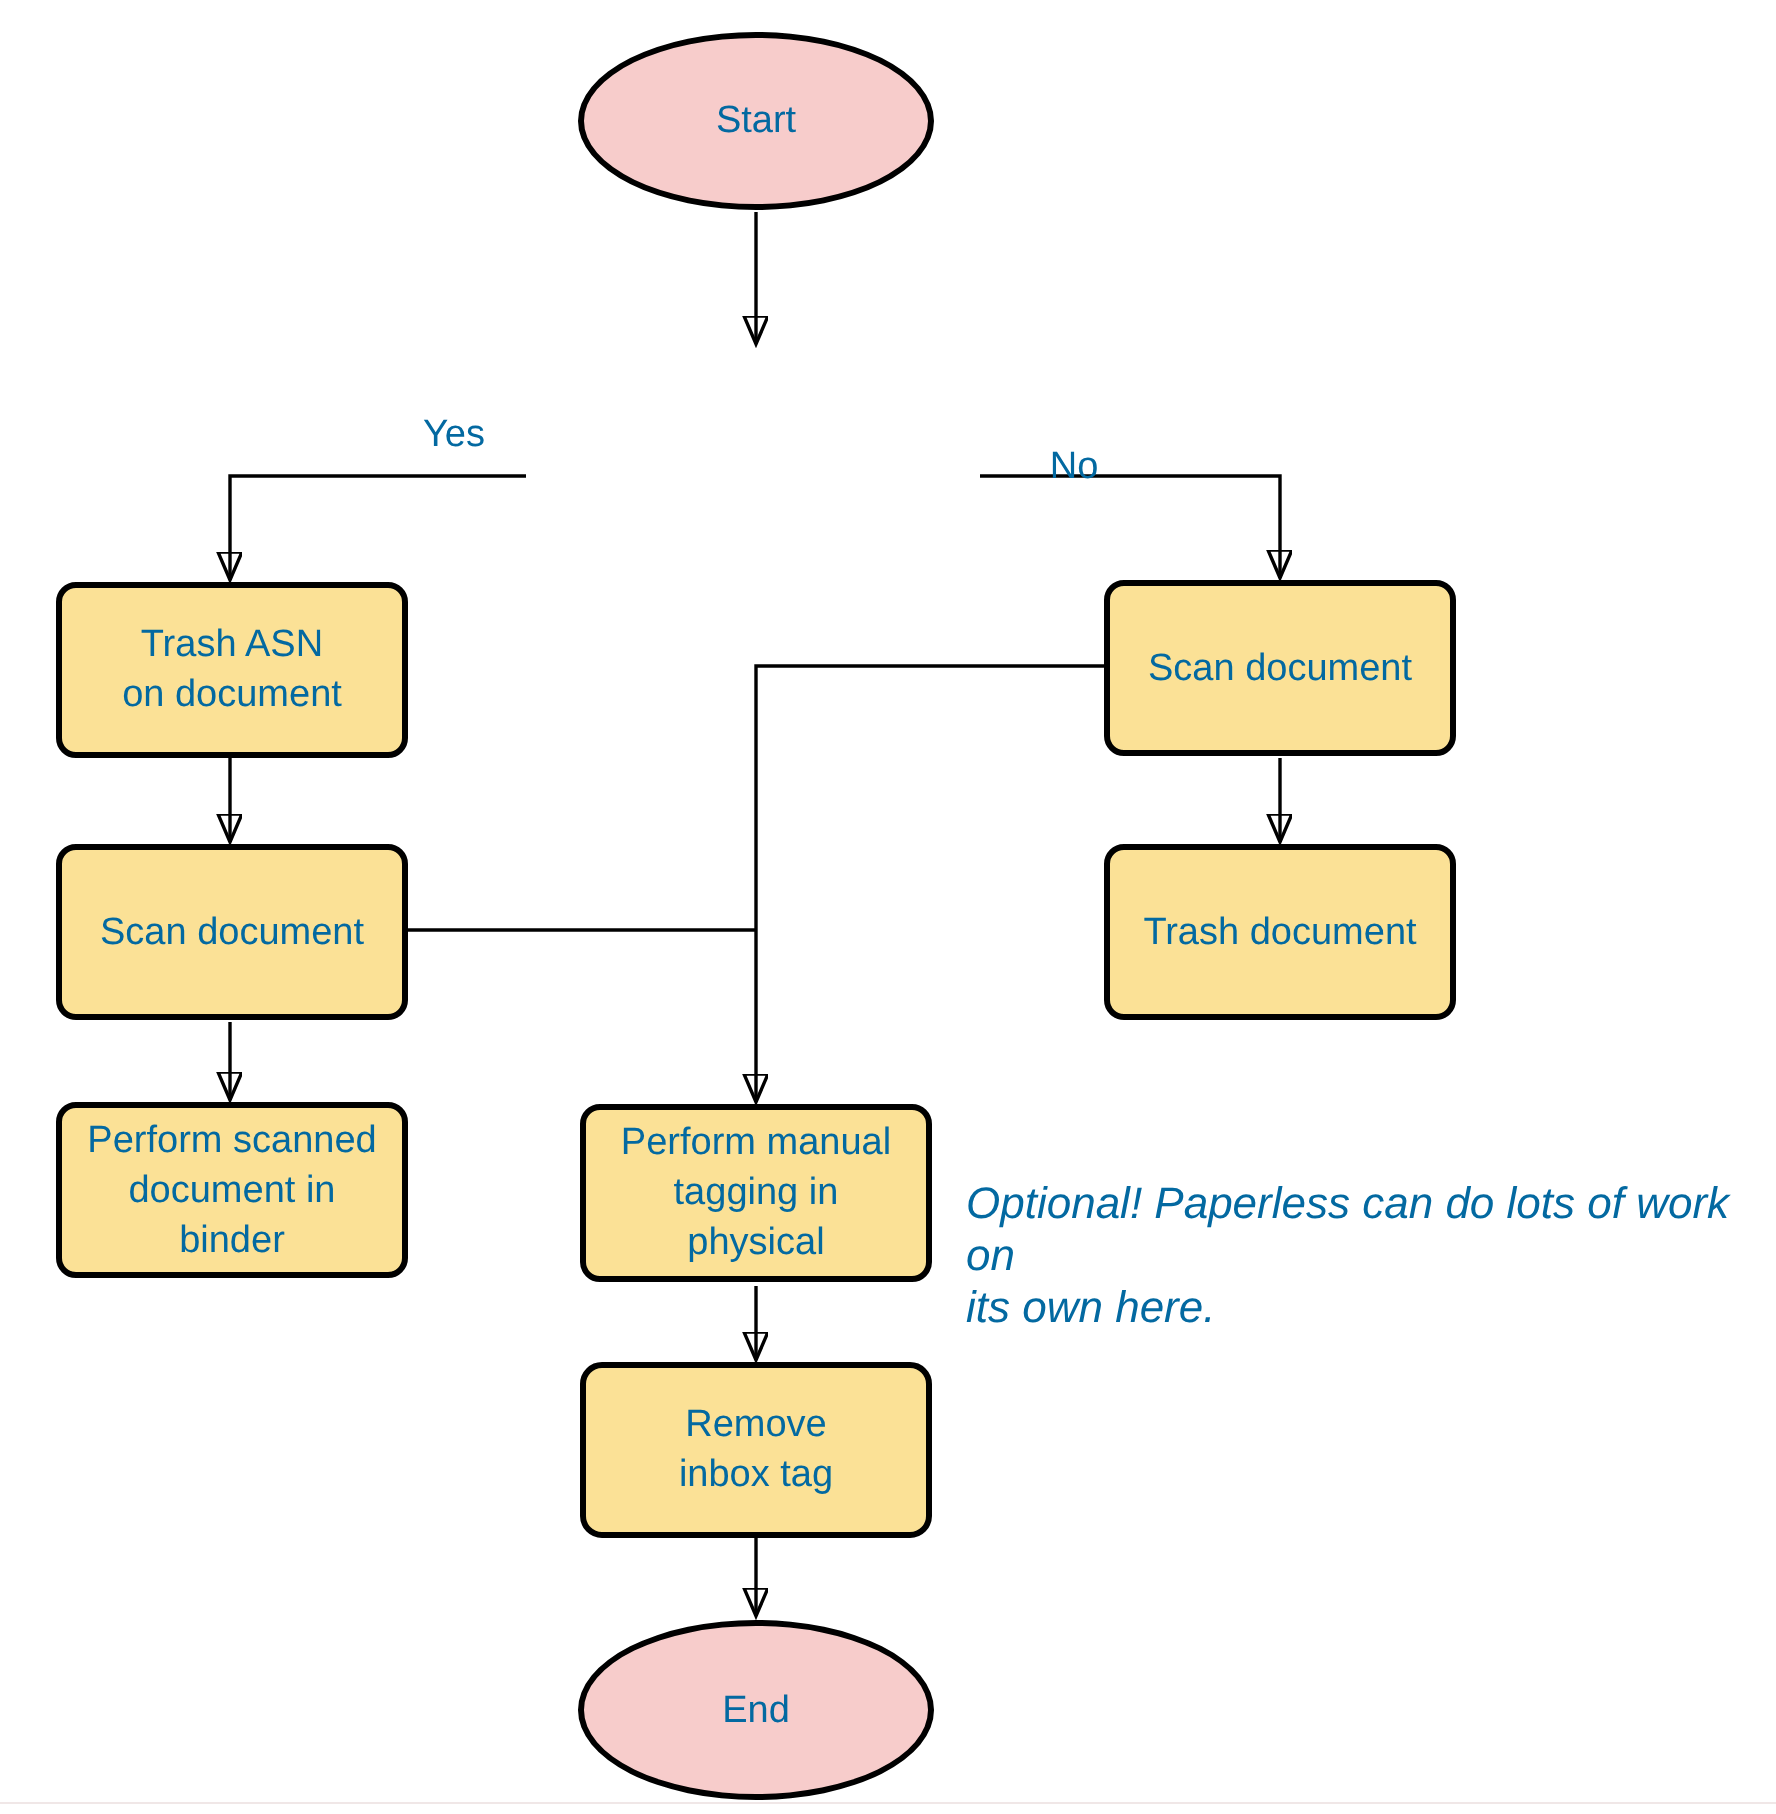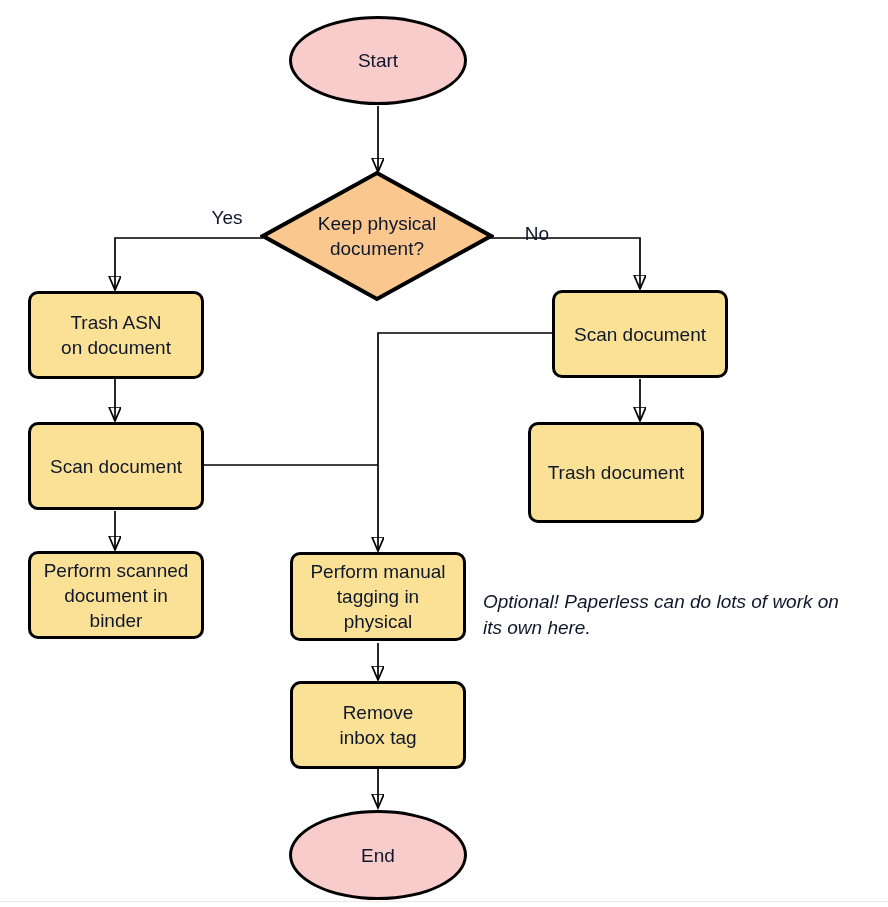--- a/index.html
+++ b/index.html
@@ -1,29 +1,29 @@
 <!DOCTYPE html>
 <html><head>
 <meta charset="utf-8">
 <style>
   html,body{margin:0;padding:0;background:#fff;}
   .stage{position:relative;width:888px;height:907px;background:#ffffff;overflow:hidden;
-         font-family:"Liberation Sans", sans-serif;color:#0f172a;}
+         font-family:"Liberation Sans", sans-serif;color:#0369a1;}
   .edges{position:absolute;left:0;top:0;width:888px;height:907px;z-index:0;}
   .edges path{fill:none;stroke:#000000;stroke-width:1.7px;}
   .node{position:absolute;box-sizing:border-box;display:flex;align-items:center;justify-content:center;
         text-align:center;font-size:19px;line-height:25px;white-space:pre-line;z-index:2;}
   .terminator{background:#F7CCCB;border:3.3px solid #000;border-radius:50%;}
   .process{background:#FBE196;border:3.3px solid #000;border-radius:10px;}
   .diamond-wrap{position:absolute;z-index:2;}
   .diamond-wrap svg{position:absolute;left:0;top:0;}
   .diamond-label{position:absolute;left:0;top:0;right:0;bottom:0;display:flex;align-items:center;
         justify-content:center;text-align:center;font-size:19px;line-height:25px;white-space:pre-line;}
   .edge-label{position:absolute;z-index:2;font-size:19px;text-align:center;width:60px;}
-  .annotation{position:absolute;z-index:2;font-size:19px;line-height:26px;font-style:italic;
+  .annotation{position:absolute;z-index:2;font-size:22px;line-height:26px;font-style:italic;
         width:402px;white-space:pre-line;}
   .bottom-divider{position:absolute;left:0;top:901px;width:888px;height:1px;background:#f0e7e7;z-index:1;}
 </style>
 </head>
 <body>
 
 <div class="stage">
 
   <svg class="edges" width="888" height="907" viewBox="0 0 888 907">
     <defs>
@@ -40,27 +40,20 @@
     <path d="M553 333 H378 V549" marker-end="url(#arrow)"></path>
     <path d="M204 465 H378"></path>
     <path d="M378 643 V678" marker-end="url(#arrow)"></path>
     <path d="M378 769 V806" marker-end="url(#arrow)"></path>
   </svg>
 
   <div class="node terminator" style="left:289px;top:16px;width:178px;height:89px;">
     <span>Start</span>
   </div>
 
-  <div class="diamond-wrap" style="left:260px;top:170px;width:234px;height:132px;">
-    <svg width="234" height="132" viewBox="0 0 234 132">
-      <polygon points="117,3 231,66 117,129 3,66" fill="#FAC78F" stroke="#000" stroke-width="4" stroke-linejoin="miter"></polygon>
-    </svg>
-    <div class="diamond-label">Keep physical
-document?</div>
-  </div>
 
   <div class="edge-label" style="left:197px;top:207px;">Yes</div>
   <div class="edge-label" style="left:507px;top:207px;margin-top:16px;">No</div>
 
   <div class="node process" style="left:28px;top:291px;width:176px;height:88px;">
     <span>Trash ASN
 on document</span>
   </div>
 
   <div class="node process" style="left:28px;top:422px;width:176px;height:88px;">
@@ -70,21 +63,21 @@
   <div class="node process" style="left:28px;top:551px;width:176px;height:88px;">
     <span>Perform scanned
 document in
 binder</span>
   </div>
 
   <div class="node process" style="left:552px;top:290px;width:176px;height:88px;">
     <span>Scan document</span>
   </div>
 
-  <div class="node process" style="left:528px;top:422px;width:176px;height:101px;">
+  <div class="node process" style="left:552px;top:422px;width:176px;height:88px;">
     <span>Trash document</span>
   </div>
 
   <div class="node process" style="left:290px;top:552px;width:176px;height:89px;">
     <span>Perform manual
 tagging in
 physical</span>
   </div>
 
   <div class="annotation" style="left:483px;top:589px;">Optional! Paperless can do lots of work on

